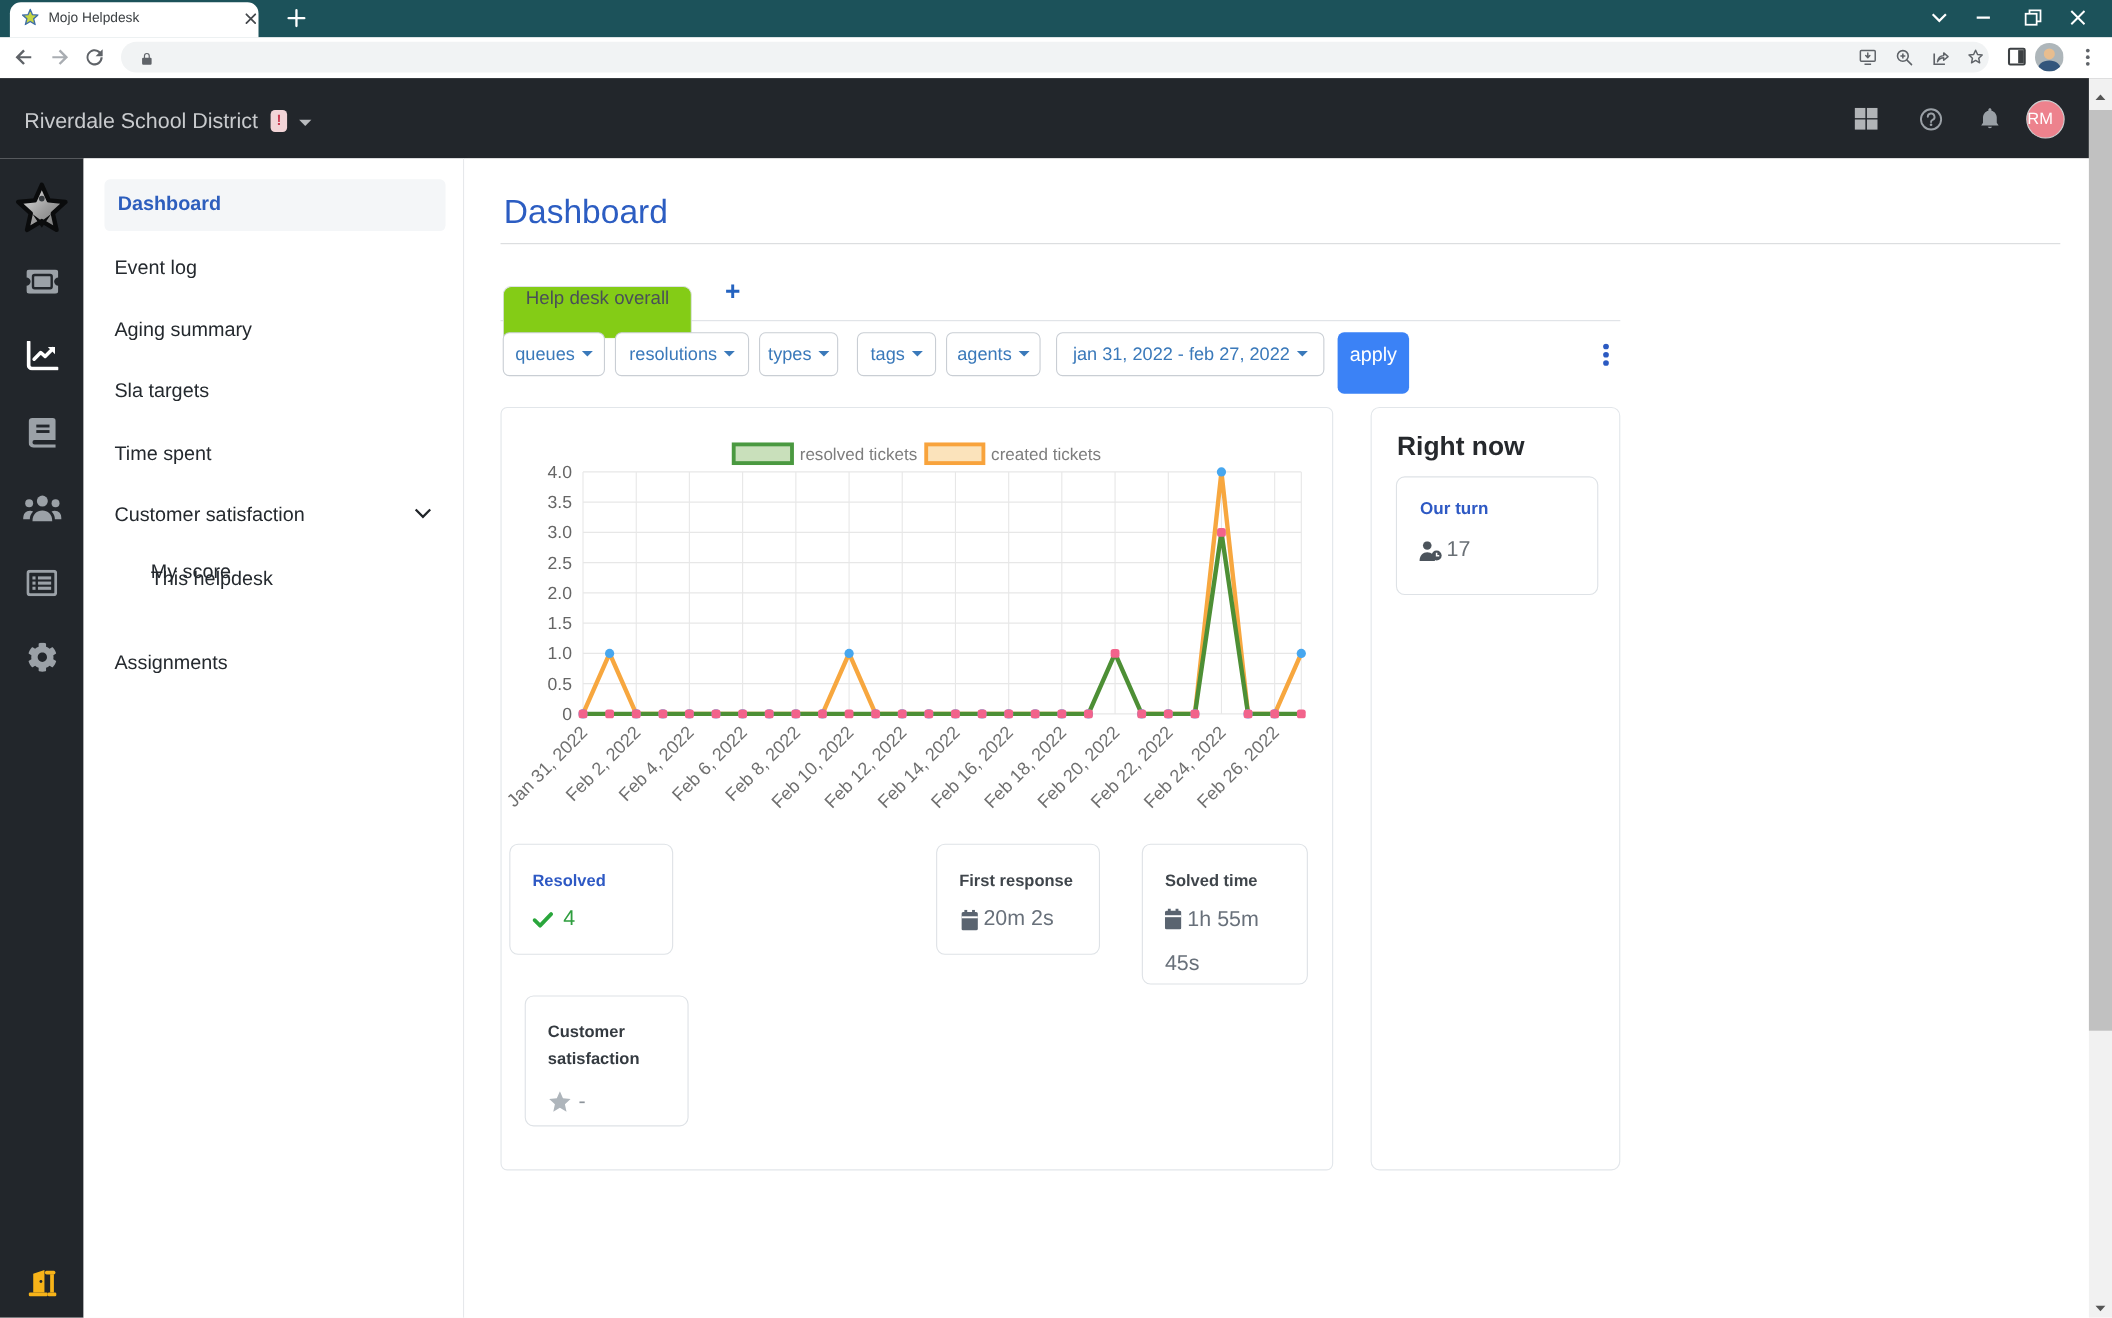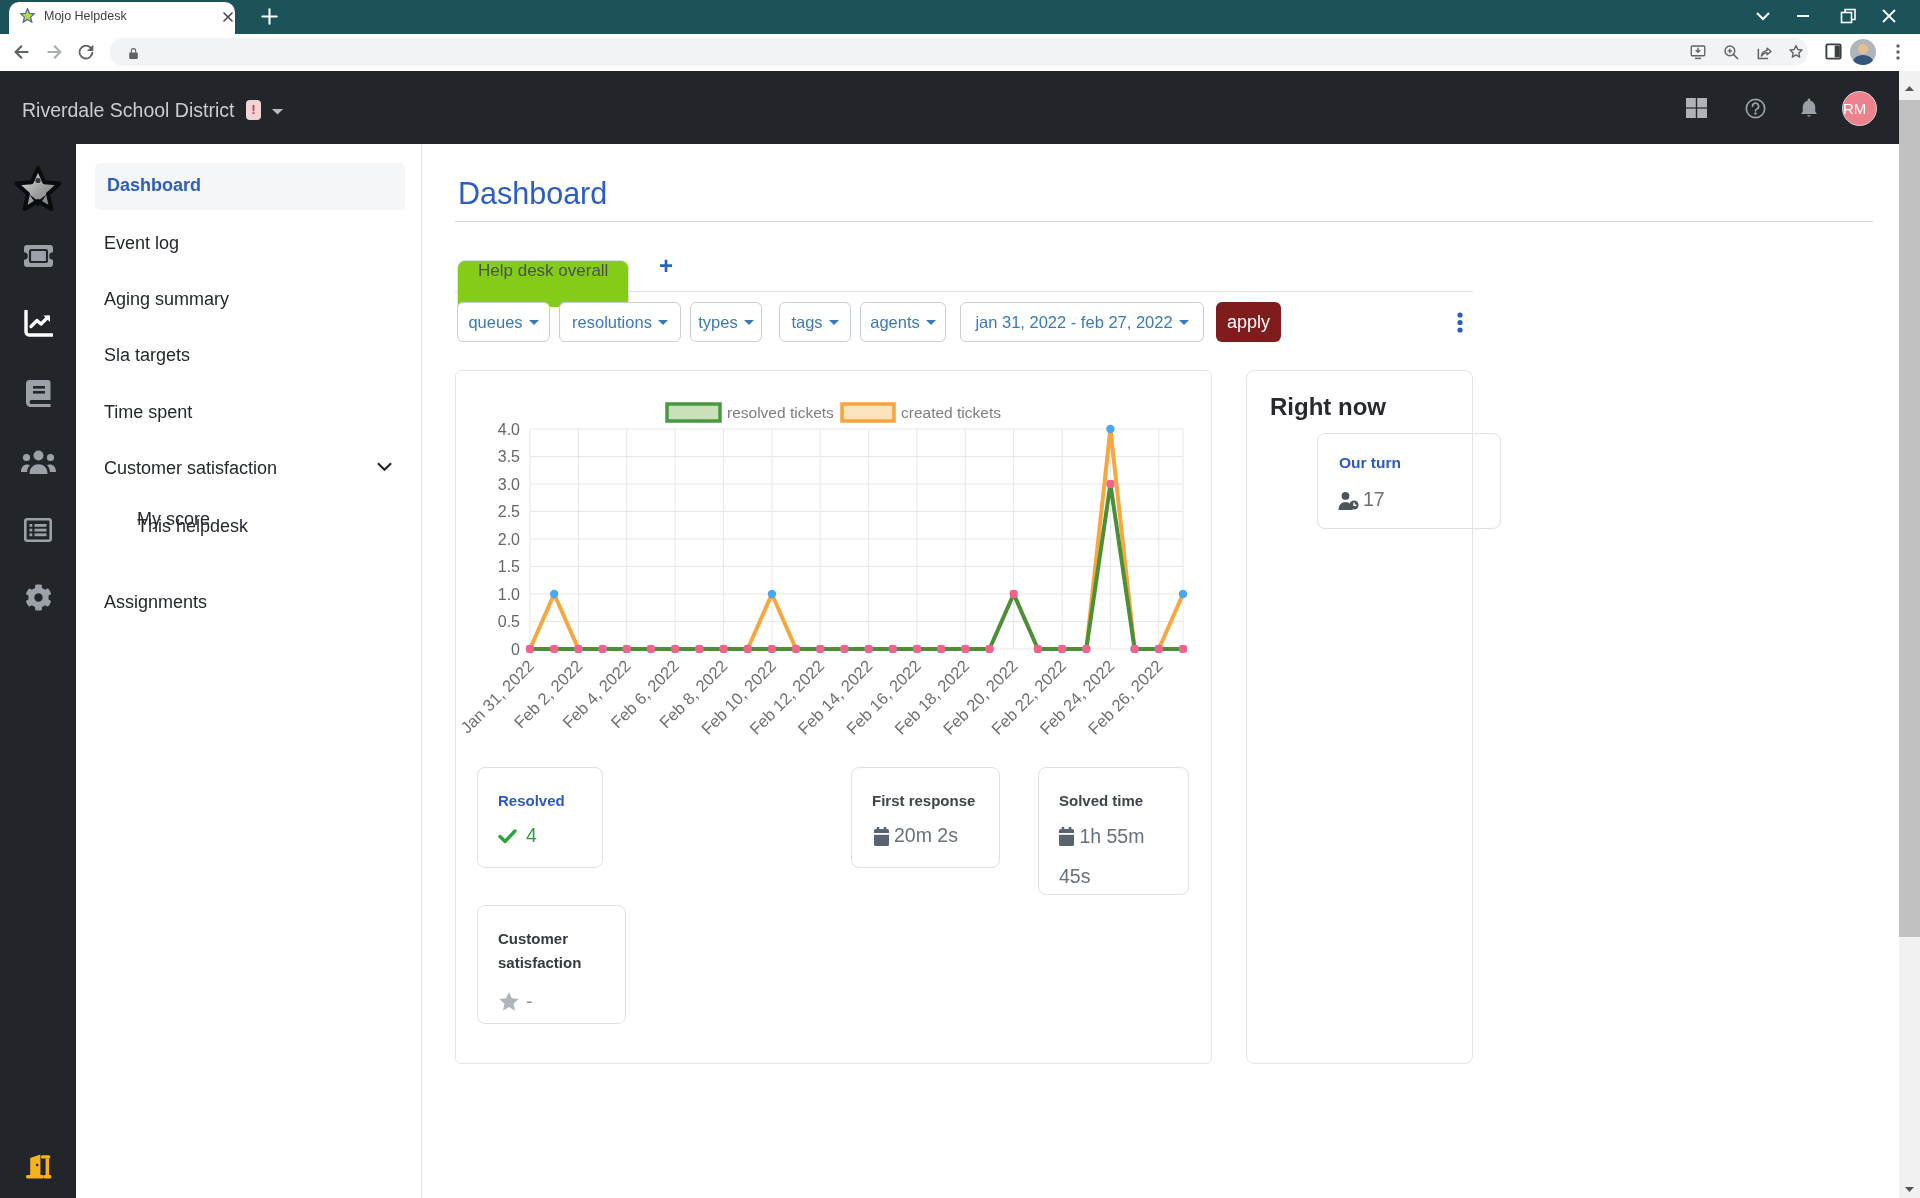--- a/index.html
+++ b/index.html
@@ -29,31 +29,31 @@
   #content { position:absolute; left:422px; top:144px; width:1477px; height:1054px; background:#fff; }
   h1.pagetitle { position:absolute; left:36px; top:32px; font-size:30.5px; font-weight:normal; color:#2c5dc2; }
   #titlehr { position:absolute; left:33px; top:77px; width:1418px; height:1px; background:#d9dbdd; }
   
   #navtabs { position:absolute; left:33px; top:100px; width:1018px; height:48px; border-bottom:1px solid #dee2e6; }
   #activetab { position:absolute; left:2px; top:16px; height:48px; padding:0 20px; background:#84cc16; border:1px solid #dee2e6; border-bottom:1px solid #fff; border-radius:8px 8px 0 0; font-size:17px; color:#495057; }
   #plustab { position:absolute; left:204px; top:8px; font-size:24px; font-weight:bold; color:#2563c0; }
   
   .fbtn { position:absolute; top:158px; height:40px; border:1px solid #c9ced4; border-radius:6px; background:#fff; color:#3a79ba; font-size:16.5px; line-height:38px; text-align:center; }
   .caret { display:inline-block; width:0; height:0; border-left:5px solid transparent; border-right:5px solid transparent; border-top:5.5px solid #3a79ba; margin-left:6px; vertical-align:middle; margin-top:-2px; }
-  #applybtn { position:absolute; left:794px; top:158px; width:65px; height:40px; background:#7f1d1d; border-radius:6px; color:#fff; font-size:18px; text-align:center; line-height:40px; }
+  #applybtn { position:absolute; left:794px; top:158px; width:65px; height:56px; background:#3b82f6; border-radius:6px; color:#fff; font-size:18px; text-align:center; line-height:40px; }
   
   #bigcard { position:absolute; left:33px; top:226px; width:757px; height:694px; border:1px solid #e2e6ea; border-radius:6px; background:#fff; }
   #rightcard { position:absolute; left:824px; top:226px; width:227px; height:694px; border:1px solid #e2e6ea; border-radius:8px; background:#fff; }
   .statcard { position:absolute; border:1px solid #dee2e6; border-radius:8px; background:#fff; }
   .sctitle { position:absolute; left:20px; top:21px; font-size:15px; font-weight:bold; color:#3f454b; line-height:23px; }
   .sctitle.blue { color:#2e59c4; font-weight:bold; }
   .scval { position:absolute; left:20px; top:56px; font-size:19.5px; color:#68707a; }
   
   #rnTitle { position:absolute; left:23px; top:22px; font-size:24px; font-weight:bold; color:#26292d; }
-  .rnbox { position:absolute; left:22px; width:184px; height:96px; border:1px solid #dee2e6; border-radius:8px;margin-left:48px; }
+  .rnbox { position:absolute; left:22px; width:184px; height:108px; border:1px solid #dee2e6; border-radius:8px; }
   .rnlabel { position:absolute; left:21px; top:20px; font-size:15.5px; font-weight:bold; color:#2e59c4; }
   .rnval { position:absolute; left:45px; top:54px; font-size:19.5px; color:#696f75; }
   
   #sbar { position:absolute; left:1899px; top:71px; width:21px; height:1127px; background:#f1f1f1; z-index:9; }
   #sthumb { width:21px; height:837px; background:#c1c1c1; }
 </style>
 </head>
 <body>
 <div id="stage">
 
@@ -378,21 +378,21 @@
 <rect x="651.4" y="110" width="8" height="8" rx="2.4" fill="#f2638b"></rect>
 <rect x="675.6" y="275" width="8" height="8" rx="2.4" fill="#f2638b"></rect>
 <rect x="699.8" y="275" width="8" height="8" rx="2.4" fill="#f2638b"></rect>
 <rect x="724.0" y="275" width="8" height="8" rx="2.4" fill="#f2638b"></rect>
 <rect x="212" y="34" width="53" height="17" fill="#c9e0bb" stroke="#4a9940" stroke-width="3.5"></rect>
 <text x="272" y="48" font-size="15.5" fill="#7d7d7d">resolved tickets</text>
 <rect x="387" y="34" width="52" height="17" fill="#fbe3bb" stroke="#f8a33c" stroke-width="3.5"></rect>
 <text x="446" y="48" font-size="15.5" fill="#7d7d7d">created tickets</text>
 </svg>
 
-    <div class="statcard" style="left:55px;top:623px;width:126px;height:101px">
+    <div class="statcard" style="left:41px;top:623px;width:149px;height:101px">
       <div class="sctitle blue">Resolved</div>
       <svg class="abs" style="left:20px;top:61px" width="19" height="15" viewBox="0 0 19 15">
           <path d="M2 7.5 L7 12.5 L17 2" fill="none" stroke="#2aa63c" stroke-width="3.4" stroke-linecap="round" stroke-linejoin="round"></path>
         </svg>
       <div class="scval" style="left:48px;color:#2f9e3f">4</div>
     </div>
     <div class="statcard" style="left:429px;top:623px;width:149px;height:101px">
       <div class="sctitle">First response</div>
       <svg class="abs" style="left:22px;top:59px" width="15" height="19" viewBox="0 0 15 19">
           <path d="M4 0 v4 M11 0 v4" stroke="#5a6470" stroke-width="2.6"></path>

